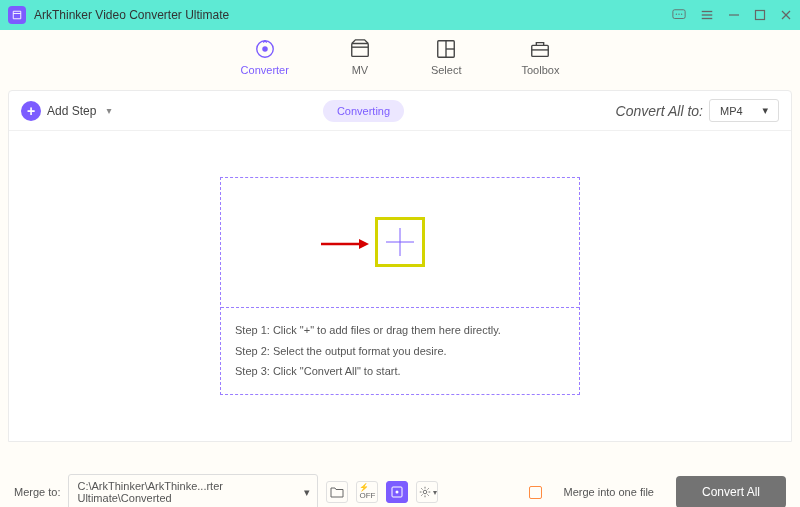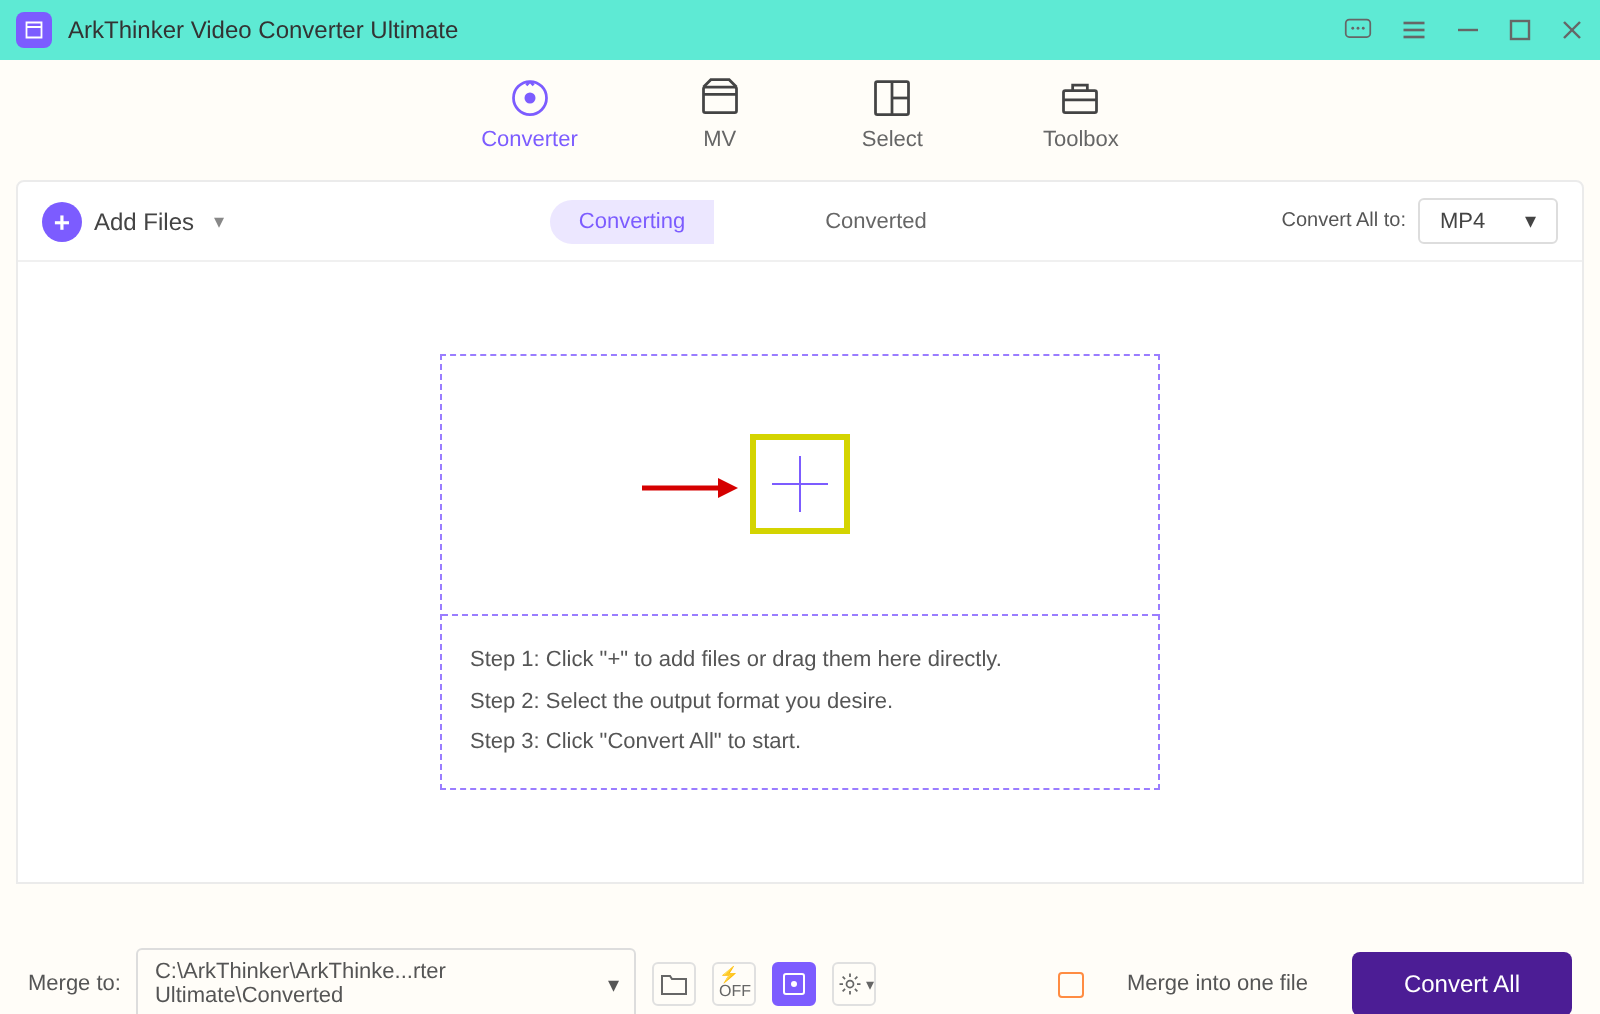--- a/index.html
+++ b/index.html
@@ -26,21 +26,21 @@
 .toolbar { height: 40px; display: flex; align-items: center; padding: 0 12px; border-bottom: 1px solid #f0f0f0; }
 .add-btn { display: flex; align-items: center; gap: 6px; cursor: pointer; }
 .plus-circle { width: 20px; height: 20px; border-radius: 50%; background: #7c5cff; color: #fff; display: flex; align-items: center; justify-content: center; font-size: 14px; font-weight: bold; }
 .add-label { font-size: 12px; color: #444; }
 .chevron { color: #888; font-size: 10px; margin-left: 4px; }
 .toolbar-center { flex: 1; display: flex; justify-content: center; }
 .seg { display: flex; border-radius: 14px; overflow: hidden; gap: 42px; }
 .seg-btn { padding: 5px 14px; font-size: 11px; color: #666; cursor: pointer; }
 .seg-btn.active { background: #ece7ff; color: #7c5cff; }
 .toolbar-right { display: flex; align-items: center; gap: 6px; }
-.convert-all-label { font-size: 10px; color: #555; }
+.convert-all-label { font-size: 14px; color: #555; font-style: italic; }
 .format-select { border: 1px solid #ddd; border-radius: 3px; padding: 4px 10px; font-size: 11px; display: flex; align-items: center; gap: 18px; cursor: pointer; color: #444; min-width: 70px; justify-content: space-between; }
 
 .content { flex: 1; display: flex; align-items: center; justify-content: center; }
 .drop-wrapper { position: relative; }
 .drop-area { width: 360px; border: 1px dashed #9a7dff; }
 .drop-top { height: 130px; display: flex; align-items: center; justify-content: center; border-bottom: 1px dashed #9a7dff; position: relative; }
 .plus-frame { width: 50px; height: 50px; border: 3px solid #d4d400; display: flex; align-items: center; justify-content: center; cursor: pointer; }
 .plus-frame svg { stroke: #7c5cff; stroke-width: 1; }
 .arrow { position: absolute; left: 100px; top: 58px; }
 .drop-steps { padding: 12px 14px; }
@@ -48,21 +48,21 @@
 
 .bottombar { height: 50px; display: flex; align-items: center; padding: 0 14px; gap: 8px; margin-top: 25px; }
 .saveto-label { font-size: 11px; color: #555; }
 .path-box { border: 1px solid #ddd; border-radius: 3px; padding: 5px 8px; font-size: 11px; color: #555; display: flex; align-items: center; width: 250px; justify-content: space-between; cursor: pointer; }
 .bb-icon { width: 22px; height: 22px; border: 1px solid #e0e0e0; border-radius: 3px; display: flex; align-items: center; justify-content: center; cursor: pointer; color: #666; font-size: 11px; }
 .bb-icon.purple { background: #7c5cff; color: #fff; border-color: #7c5cff; }
 .bb-spacer { flex: 1; }
 .merge-box { display: flex; align-items: center; gap: 21px; cursor: pointer; }
 .checkbox { width: 13px; height: 13px; border: 1.5px solid #ff8c42; border-radius: 2px; }
 .merge-label { font-size: 11px; color: #555; }
-.convert-all-btn { background: #4c1d95; color: #fff; border-radius: 4px; padding: 9px 26px; font-size: 12px; cursor: pointer; margin-left: 14px; }
+.convert-all-btn { background: #737373; color: #fff; border-radius: 4px; padding: 9px 26px; font-size: 12px; cursor: pointer; margin-left: 14px; }
 </style>
 </head>
 <body>
 
 <div class="titlebar">
   <div class="app-logo">
     <svg viewBox="0 0 16 16">
         <path d="M3 3 L13 3 L13 13 L3 13 Z M3 6 L13 6" stroke="#fff" stroke-width="1.2" fill="none"></path>
       </svg>
   </div>
@@ -142,27 +142,26 @@
         </svg>
       </div>
     <div class="tab-label">Toolbox</div>
   </div>
 </div>
 
 <div class="main-panel">
   <div class="toolbar">
     <div class="add-btn">
       <div class="plus-circle">+</div>
-      <span class="add-label">Add Files</span>
+      <span class="add-label">Add Step</span>
       <span class="chevron">▾</span>
     </div>
     <div class="toolbar-center">
       <div class="seg">
         <div class="seg-btn active">Converting</div>
-        <div class="seg-btn">Converted</div>
       </div>
     </div>
     <div class="toolbar-right">
       <span class="convert-all-label">Convert All to:</span>
       <div class="format-select">
         <span>MP4</span>
         <span>▾</span>
       </div>
     </div>
   </div>

